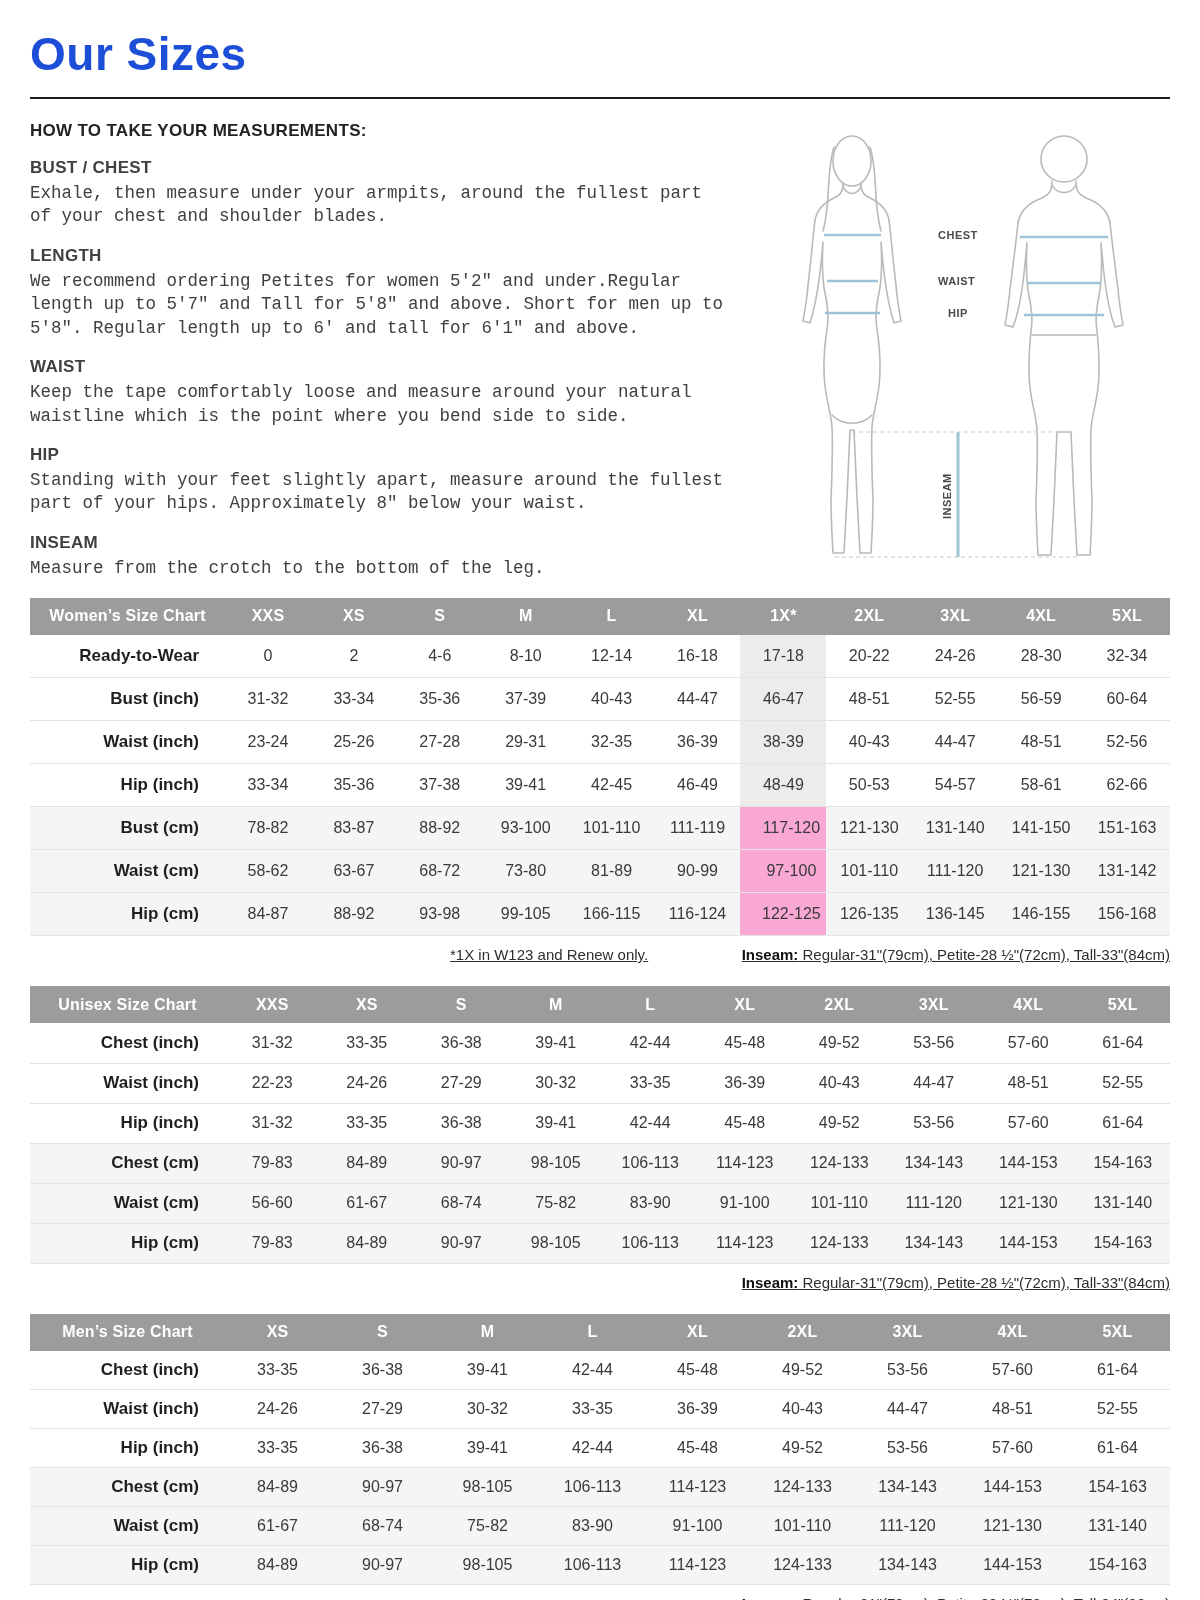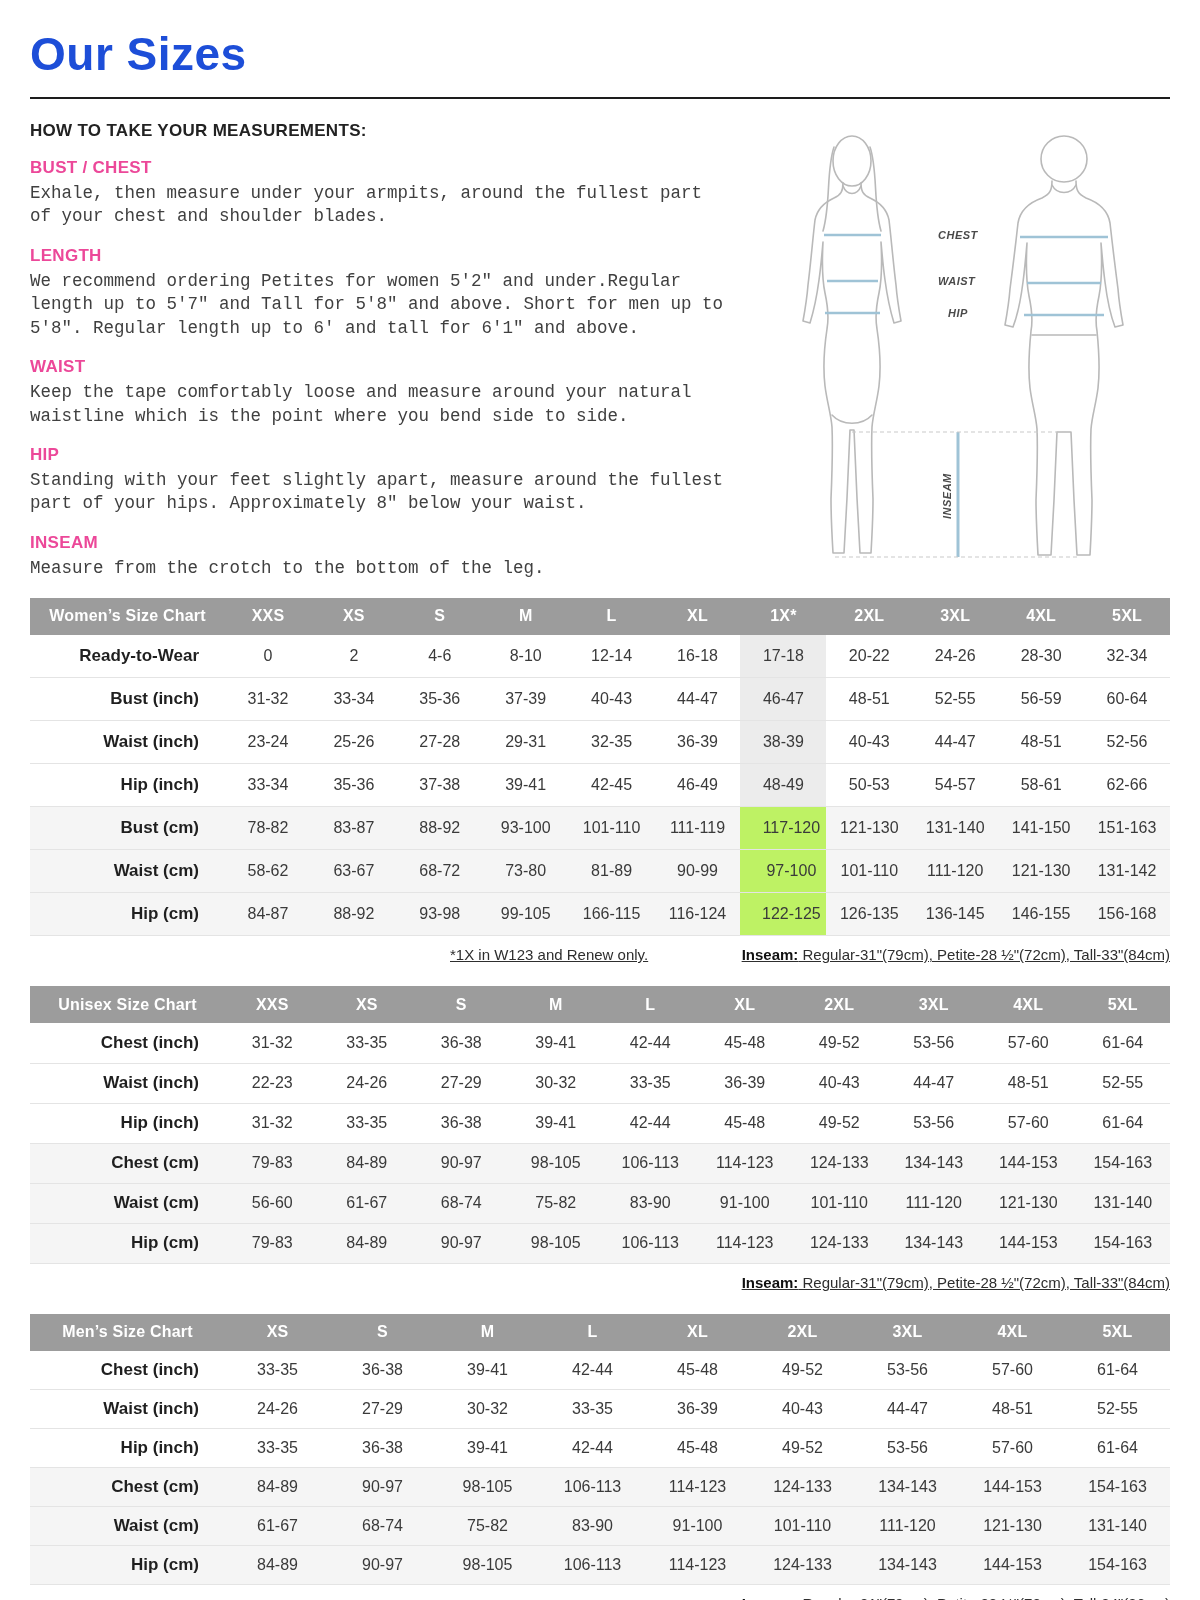--- a/index.html
+++ b/index.html
@@ -16,44 +16,44 @@
     line-height:1.15; margin:2px 0 16px; letter-spacing:0.5px;
   }
   .title-rule { border:none; border-top:2px solid #1d1d1d; margin:0 0 20px; }
 
   .top { display:flex; margin-bottom:14px; }
   .instructions { width:740px; }
   .instructions h2 {
     font-size:17px; font-weight:700; color:#222; letter-spacing:0.3px; margin:2px 0 6px;
   }
   .instructions h3 {
-    font-size:17px; font-weight:700; color:#ec4899; letter-spacing:0.3px; margin:17px 0 4px;
+    font-size:17px; font-weight:700; color:#404040; letter-spacing:0.3px; margin:17px 0 4px;
   }
   .instructions p {
     font-size:17.5px; line-height:1.34; color:#404040; width:700px;font-family:Liberation Mono, monospace;
   }
-  .figure { flex:1; display:flex; justify-content:center; align-items:center;font-style:italic; }
+  .figure { flex:1; display:flex; justify-content:center; align-items:center; }
 
   .table-block { margin:0; }
   table { width:1140px; border-collapse:collapse; table-layout:fixed; }
   thead th {
     background:#9c9c9c; color:#ffffff; font-size:16px; font-weight:700;
     height:37px; text-align:center; letter-spacing:0.2px;
   }
   tbody tr { border-bottom:1px solid #e4e4e4; }
   table[data-table-index="0"] tbody tr { height:43px; }
   table[data-table-index="1"] tbody tr { height:40px; }
   table[data-table-index="2"] tbody tr { height:39px; }
   tbody th.rlabel {
     text-align:right; padding-right:26px; font-size:17px; font-weight:700; color:#1f1f1f;
   }
   tbody td { text-align:center; font-size:16px; color:#3a3a3a; }
   tr.shaded { background:#f5f5f5; }
   td.hl { background:#ececec; }
-  tr.shaded td.hl { background:#bef264;padding-left:16px; }
+  tr.shaded td.hl { background:#f9a8d4;padding-left:16px; }
 
   .footnotes {
     width:1140px; display:flex; justify-content:space-between; align-items:flex-start;
     margin:10px 0 22px; font-size:15px; color:#2e2e2e; min-height:18px;text-decoration:underline;
   }
   .fn-left { margin-left:420px; }
   .fn-left:empty { display:none; }
   .fn-right { margin-left:auto; }
   .fn-right b { font-weight:700; color:#111; }
 </style>

